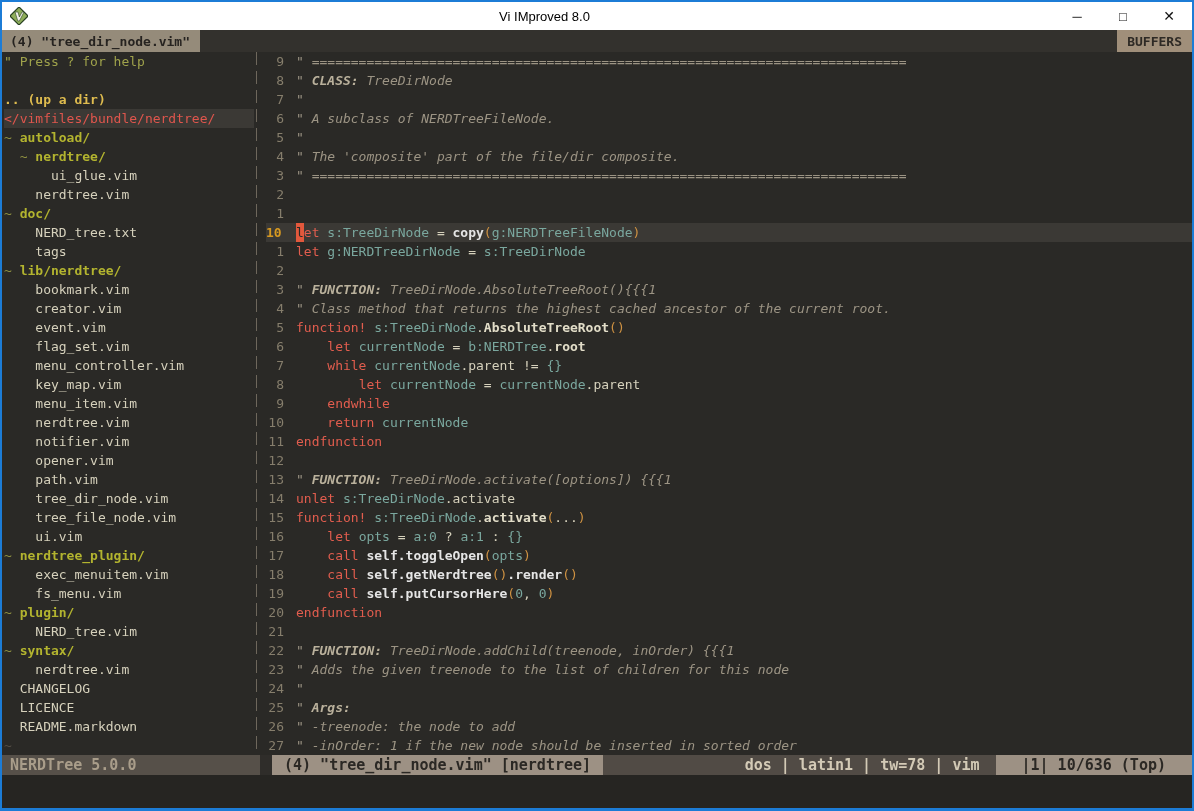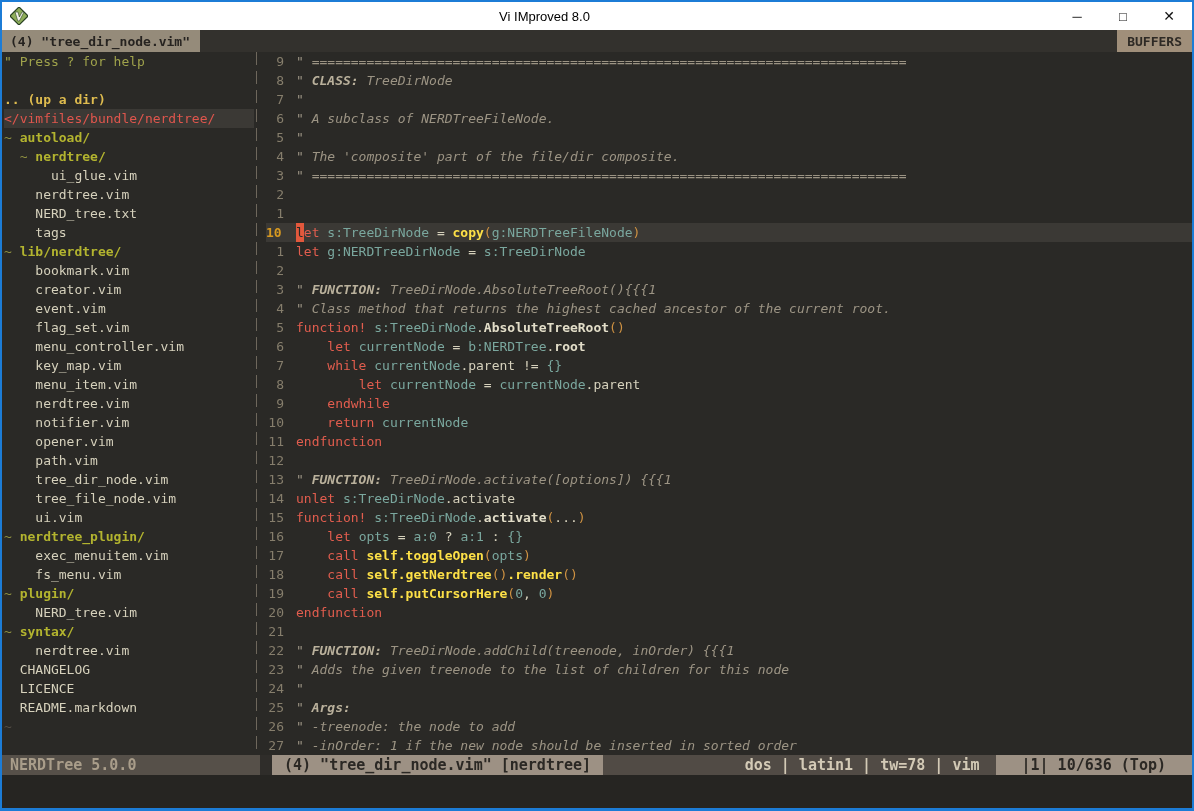--- a/index.html
+++ b/index.html
@@ -35,21 +35,21 @@
   .num{flex:0 0 18px;text-align:right;color:#867e6c;}
   .num-cur{text-align:left;color:#d79921;font-weight:bold;}
   .numgap{flex:0 0 12px;}
   .cursorline{background:#3b3935;}
   
   .t-w{color:#d6d1bc;}
   .t-c{color:#9c9484;font-style:italic;}
   .t-cb{color:#bab19c;font-style:italic;font-weight:bold;}
   .t-k{color:#e25d4e;}
   .t-id{color:#7aa79e;}
-  .t-fn{color:#fde047;font-weight:bold;}
+  .t-fn{color:#e5e5e5;font-weight:bold;}
   .t-wb{color:#e2ddc8;font-weight:bold;}
   .t-br{color:#cf9242;}
   .t-cur{background:#e2583c;color:#2a2926;}
   .t-help{color:#9fa24b;}
   .t-updir{color:#dfbc4f;font-weight:bold;}
   .t-rootpath{color:#e0564d;}
   .t-dirpre{color:#8f9040;}
   .t-dir{color:#b3b42f;font-weight:bold;}
   .t-file{color:#d6d1bc;}
   .t-filler{color:#524d44;}
@@ -90,20 +90,21 @@
   <div class="main">
     <div class="nerdtree" id="nerdtree">
         <div class="row"><span class="t-help">" Press ? for help</span></div>
         <div class="row"></div>
         <div class="row"><span class="t-updir">.. (up a dir)</span></div>
         <div class="row cursorline"><span class="t-rootpath">&lt;/vimfiles/bundle/nerdtree/</span></div>
         <div class="row"><span class="t-dirpre">~ </span><span class="t-dir">autoload/</span></div>
         <div class="row"><span class="t-w">  </span><span class="t-dirpre">~ </span><span class="t-dir">nerdtree/</span></div>
         <div class="row"><span class="t-file">      ui_glue.vim</span></div>
         <div class="row"><span class="t-file">    nerdtree.vim</span></div>
+        <div class="row"><span class="t-dirpre">~ </span><span class="t-dir">doc/</span></div>
         <div class="row"><span class="t-file">    NERD_tree.txt</span></div>
         <div class="row"><span class="t-file">    tags</span></div>
         <div class="row"><span class="t-dirpre">~ </span><span class="t-dir">lib/nerdtree/</span></div>
         <div class="row"><span class="t-file">    bookmark.vim</span></div>
         <div class="row"><span class="t-file">    creator.vim</span></div>
         <div class="row"><span class="t-file">    event.vim</span></div>
         <div class="row"><span class="t-file">    flag_set.vim</span></div>
         <div class="row"><span class="t-file">    menu_controller.vim</span></div>
         <div class="row"><span class="t-file">    key_map.vim</span></div>
         <div class="row"><span class="t-file">    menu_item.vim</span></div>

